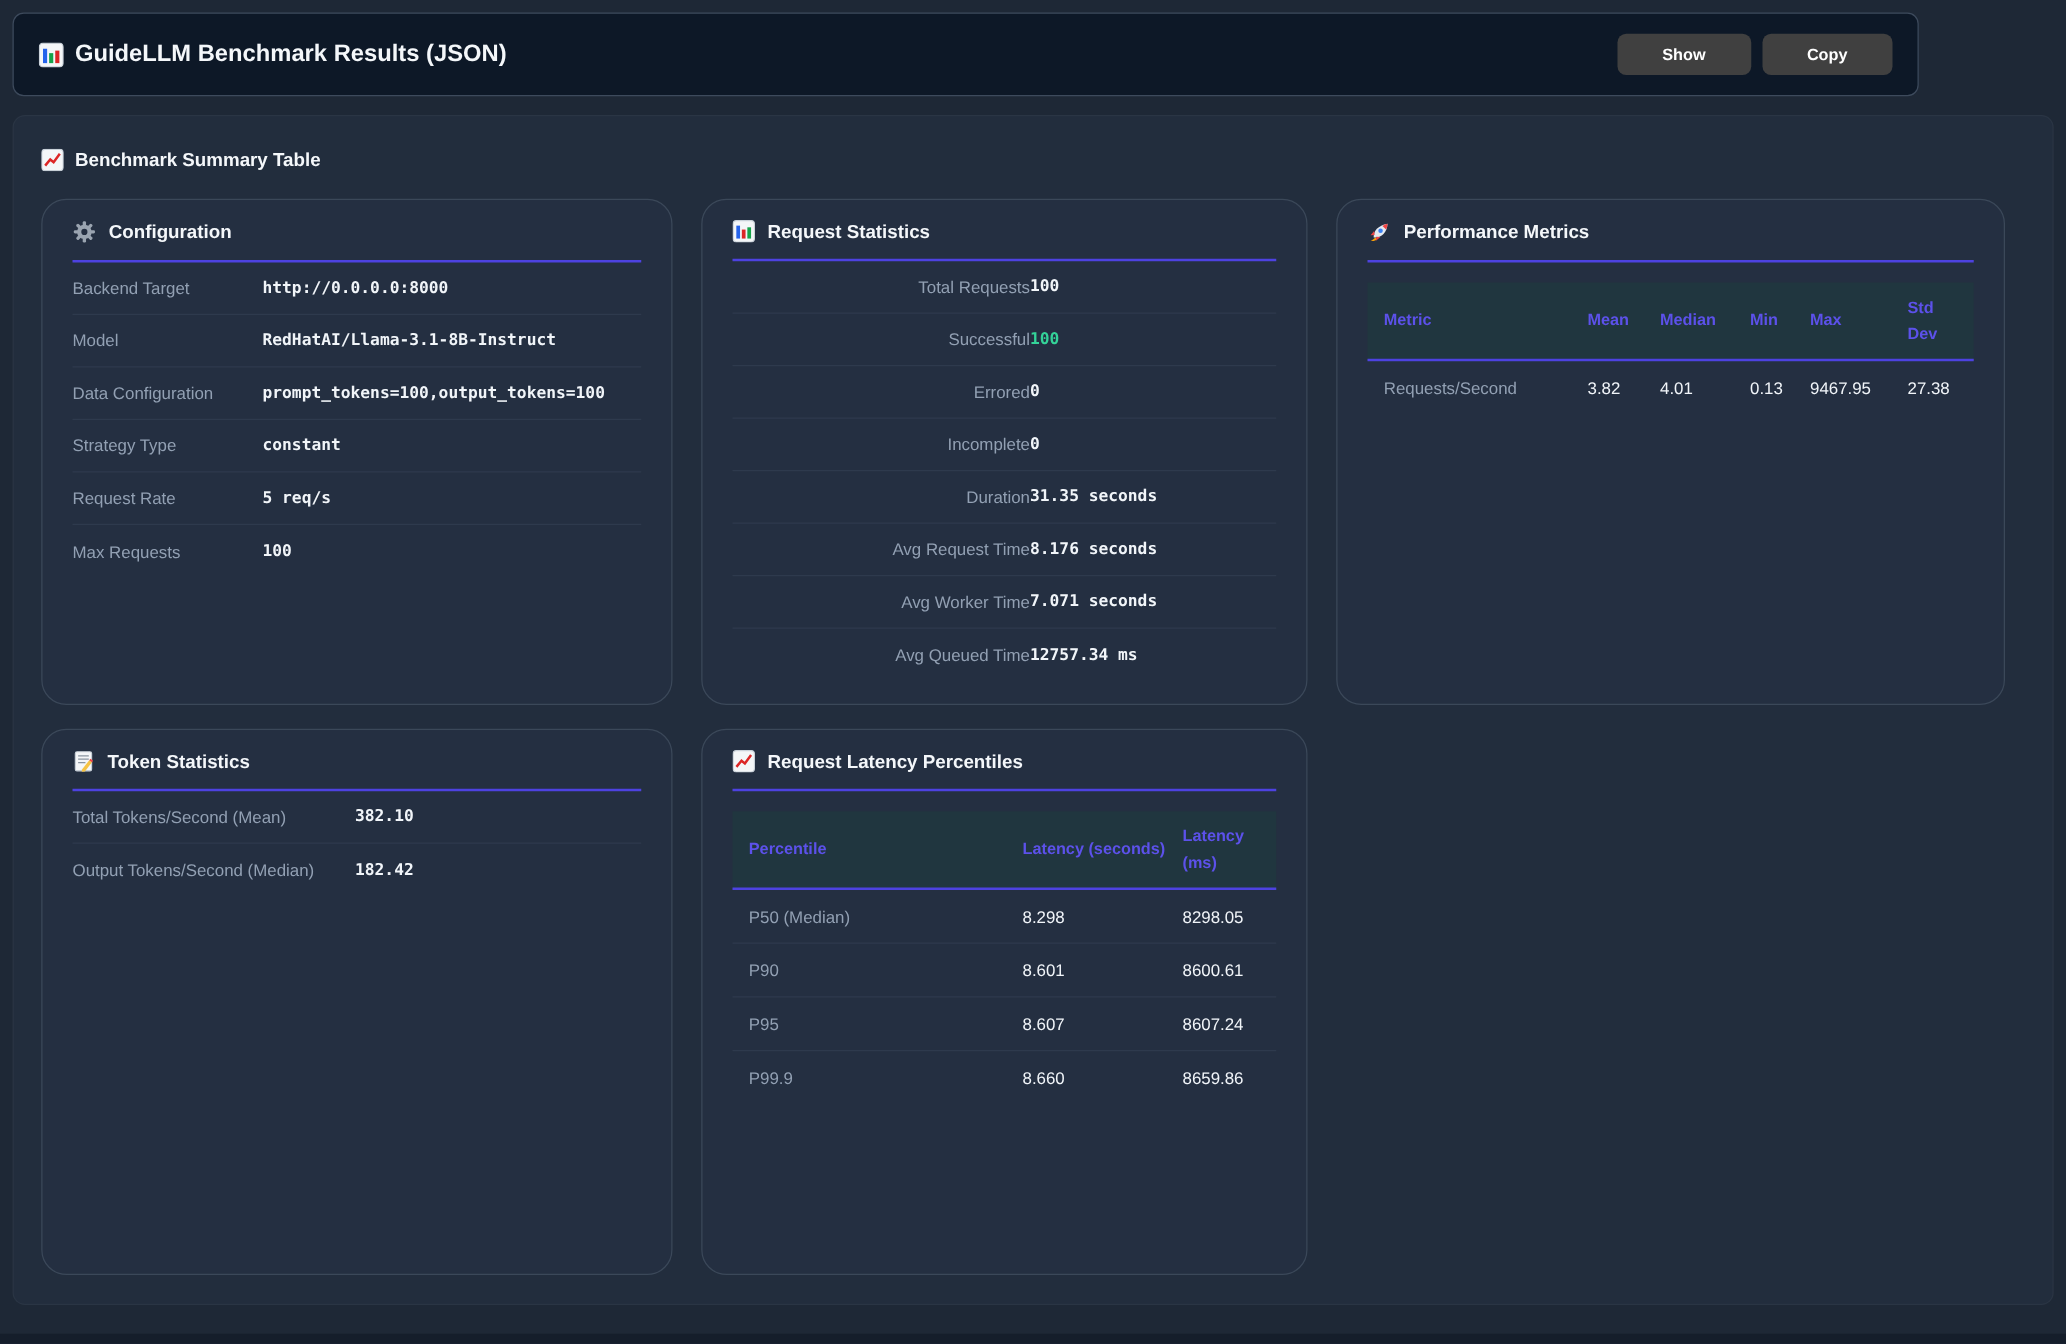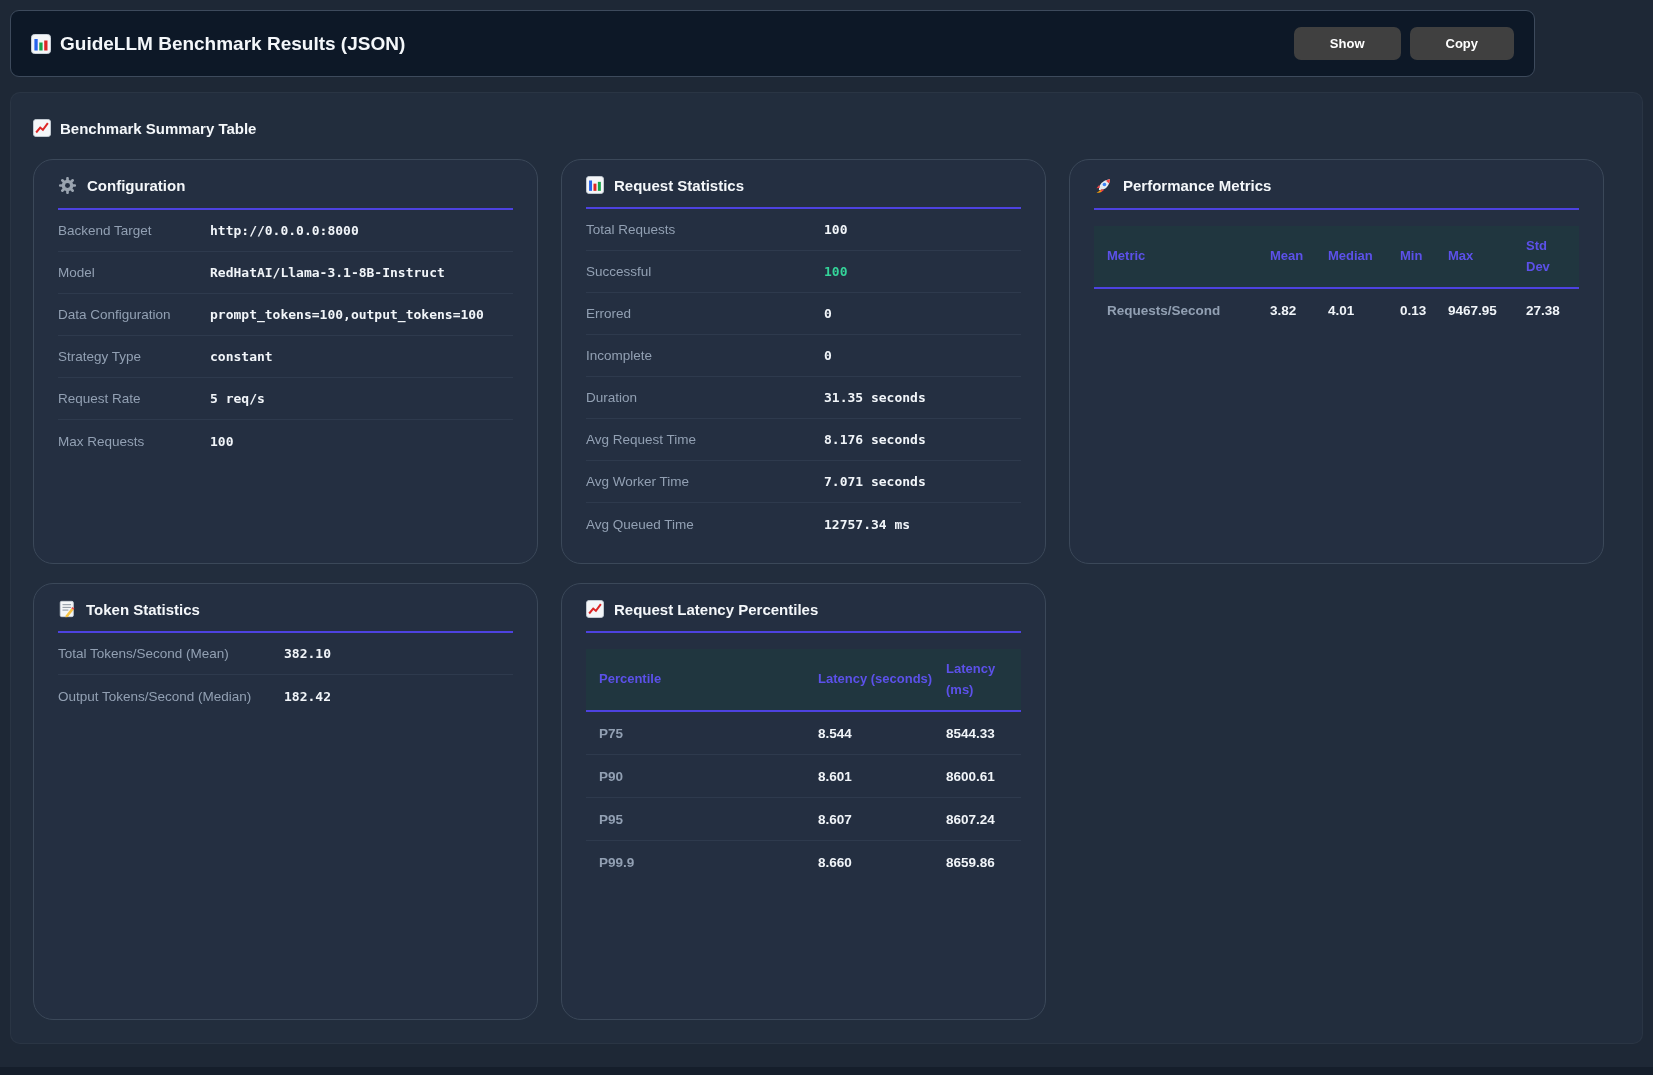--- a/index.html
+++ b/index.html
@@ -81,21 +81,21 @@
     font-size:13.5px;
   }
   .kv-row:last-child { border-bottom:none; }
   .kv-label { color:#92a0b3; flex-shrink:0; }
   .kv-value {
     color:#f1f5f9;
     font-family:"DejaVu Sans Mono", monospace;
     font-size:13px; font-weight:600;
   }
   .cfg .kv-label { width:152px; }
-  .stats .kv-label { width:238px; }
+  .stats .kv-label { width:238px;text-align:right; }
   .tok .kv-label { width:226px; }
   .kv-value.success { color:#34d399; }
 
   
   .tbl-header {
     display:grid; align-items:center;
     background:#20363f;
     color:#5c51ea; font-size:13px; font-weight:700;
     line-height:1.55;
     border-bottom:2px solid #4d42e0;
@@ -105,21 +105,21 @@
   .tbl-row {
     display:grid; align-items:center;
     min-height:43px;
     font-size:13.5px;
     border-bottom:1px solid #2e3a4d;
   }
   .tbl-row:last-child { border-bottom:none; }
   .tbl-header > div, .tbl-row > div { padding:6px 8px 6px 0; }
   .tbl-header > div:first-child, .tbl-row > div:first-child { padding-left:13px; }
   .tbl-row > div:first-child { color:#92a0b3; }
-  .tbl-row > div { color:#f1f5f9; font-weight:700; }
+  .tbl-row > div { color:#f1f5f9; font-weight:400; }
 
   .perf-cols { grid-template-columns:176px 58px 72px 48px 78px 1fr; }
   .lat-cols  { grid-template-columns:232px 128px 1fr; }
 
   
   .bottom-strip {
     position:absolute; left:0; bottom:0;
     width:1653px; height:8px;
     background:#151e2b;
   }
@@ -312,23 +312,23 @@
           </svg>
         </span>
         <span>Request Latency Percentiles</span>
       </div>
       <div class="tbl-header lat-cols">
         <div>Percentile</div>
         <div>Latency (seconds)</div>
         <div>Latency (ms)</div>
       </div>
       <div class="tbl-row lat-cols">
-        <div>P75</div>
-        <div>8.544</div>
-        <div>8544.33</div>
+        <div>P50 (Median)</div>
+        <div>8.298</div>
+        <div>8298.05</div>
       </div>
       <div class="tbl-row lat-cols">
         <div>P90</div>
         <div>8.601</div>
         <div>8600.61</div>
       </div>
       <div class="tbl-row lat-cols">
         <div>P95</div>
         <div>8.607</div>
         <div>8607.24</div>

